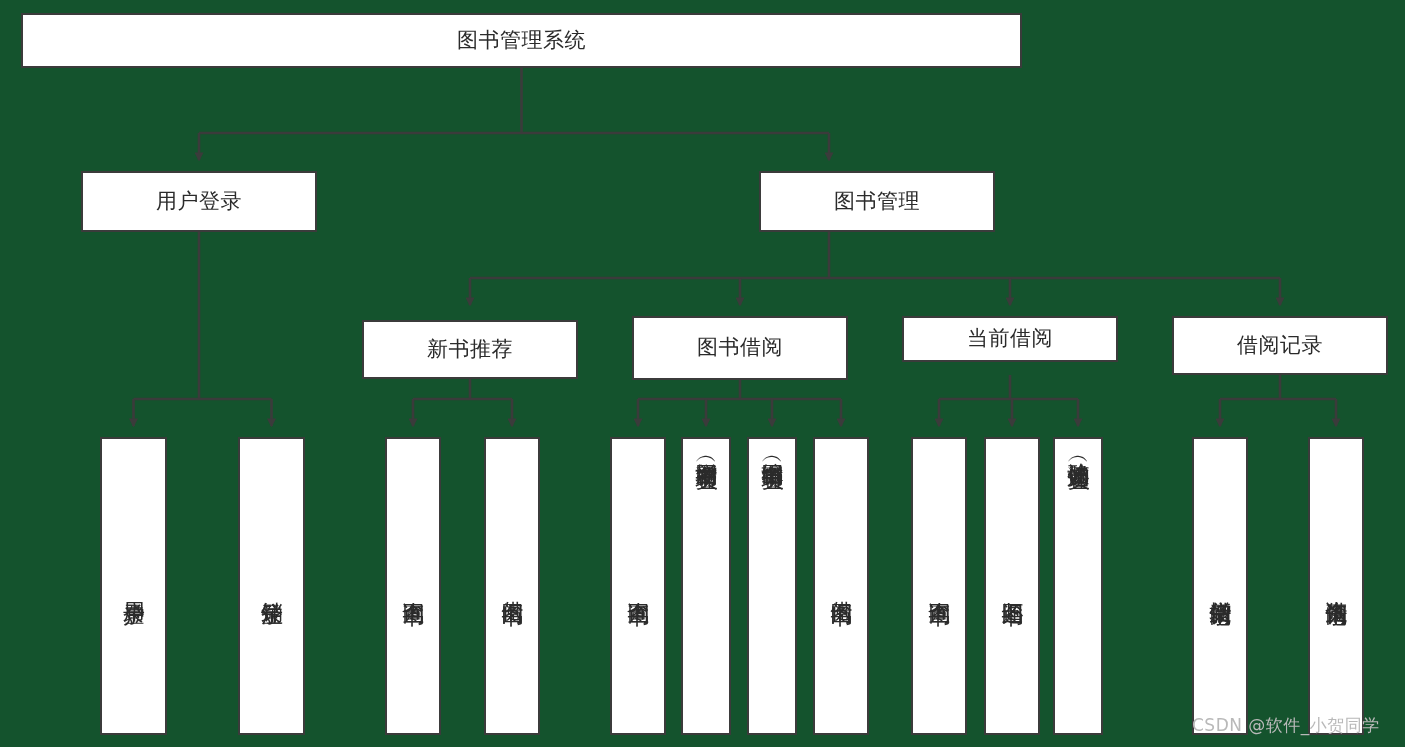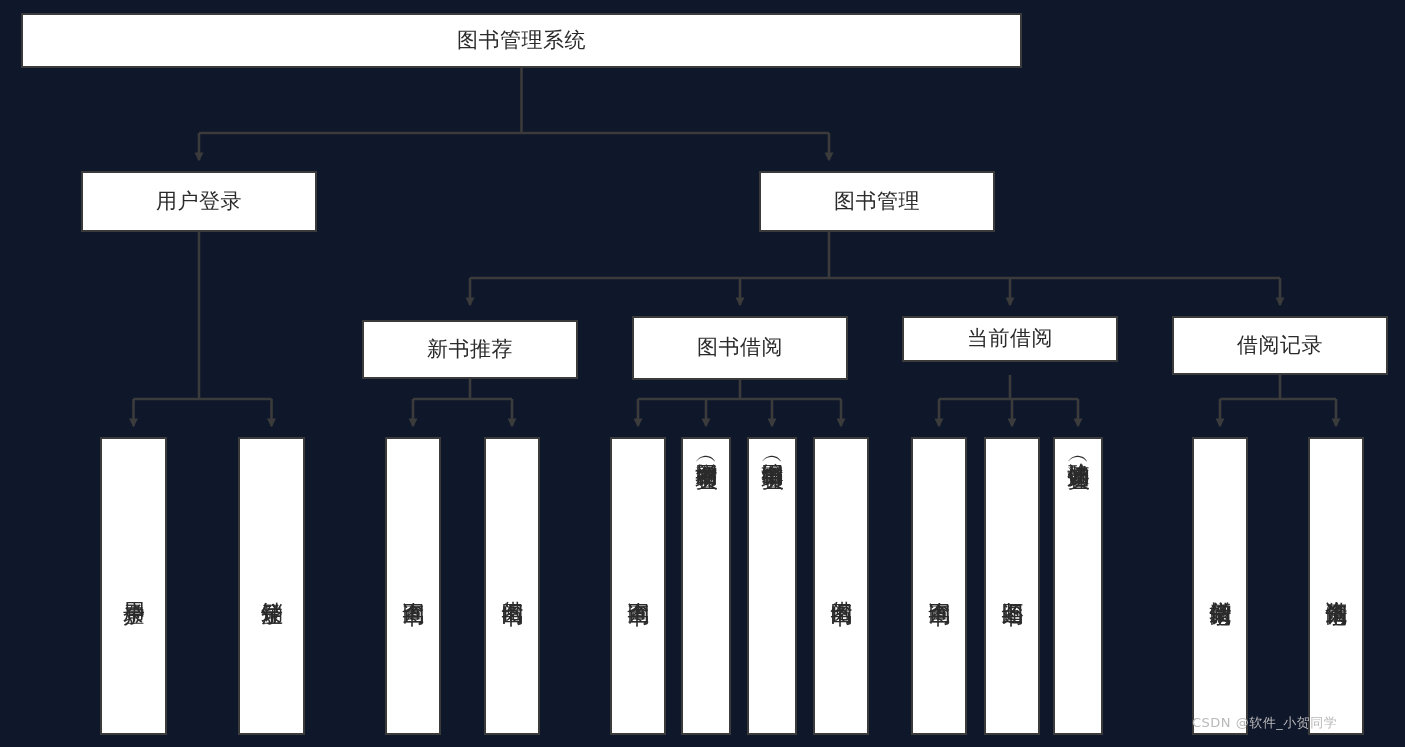--- a/index.html
+++ b/index.html
@@ -7,21 +7,21 @@
     padding: 0;
     background: #ffffff;
   }
   body {
     font-family: "DejaVu Sans", "Liberation Sans", sans-serif;
   }
   #canvas {
     position: relative;
     width: 1405px;
     height: 747px;
-    background: #0f172a;
+    background: #14532d;
     overflow: hidden;
   }
   svg.edges {
     position: absolute;
     left: 0;
     top: 0;
     width: 1405px;
     height: 747px;
     pointer-events: none;
   }
@@ -63,21 +63,21 @@
     line-height: 1.04;
     letter-spacing: 1px;
     white-space: nowrap;
   }
   .node.vert.center {
     align-items: center;
     padding-top: 0;
   }
   .watermark {
     position: absolute;
-    font-size: 13px;
+    font-size: 17px;
     color: #b9b9b9;
     white-space: nowrap;
     letter-spacing: 0.5px;
   }
 </style>
 </head>
 <body>
 
 <div id="canvas">
   <svg class="edges" viewBox="0 0 1405 747">

